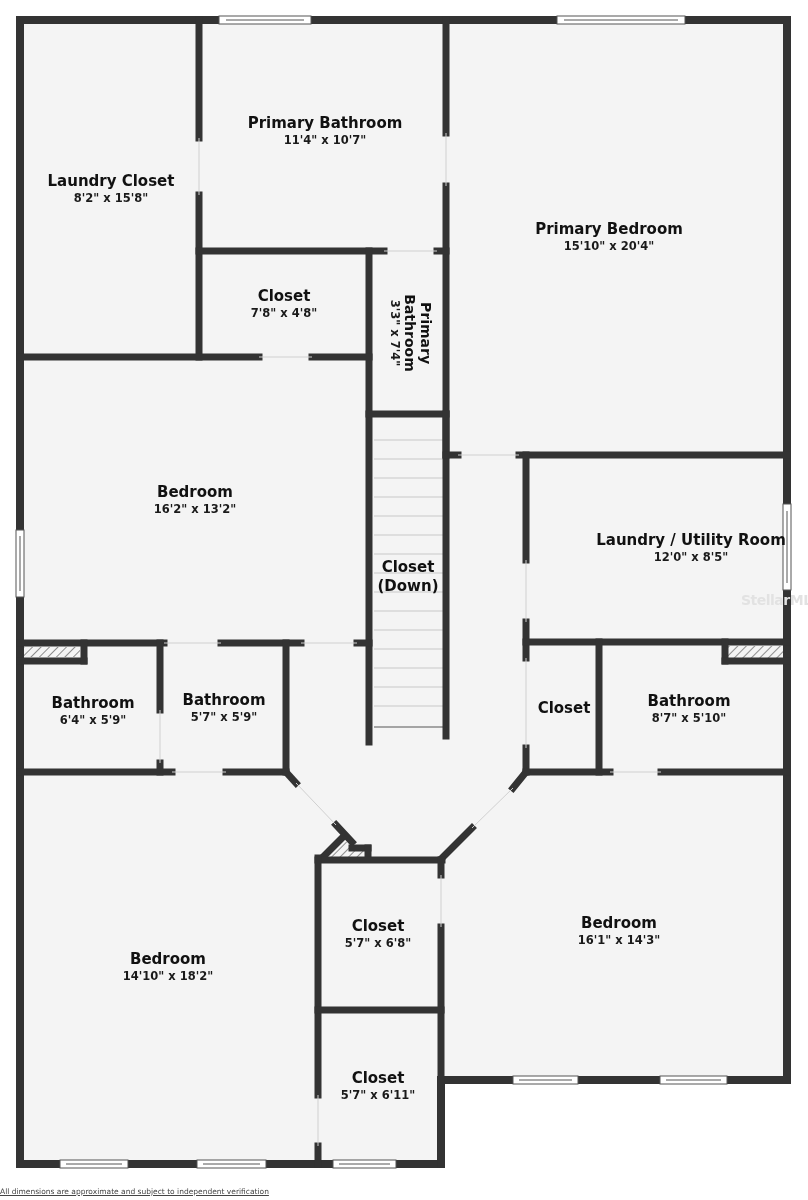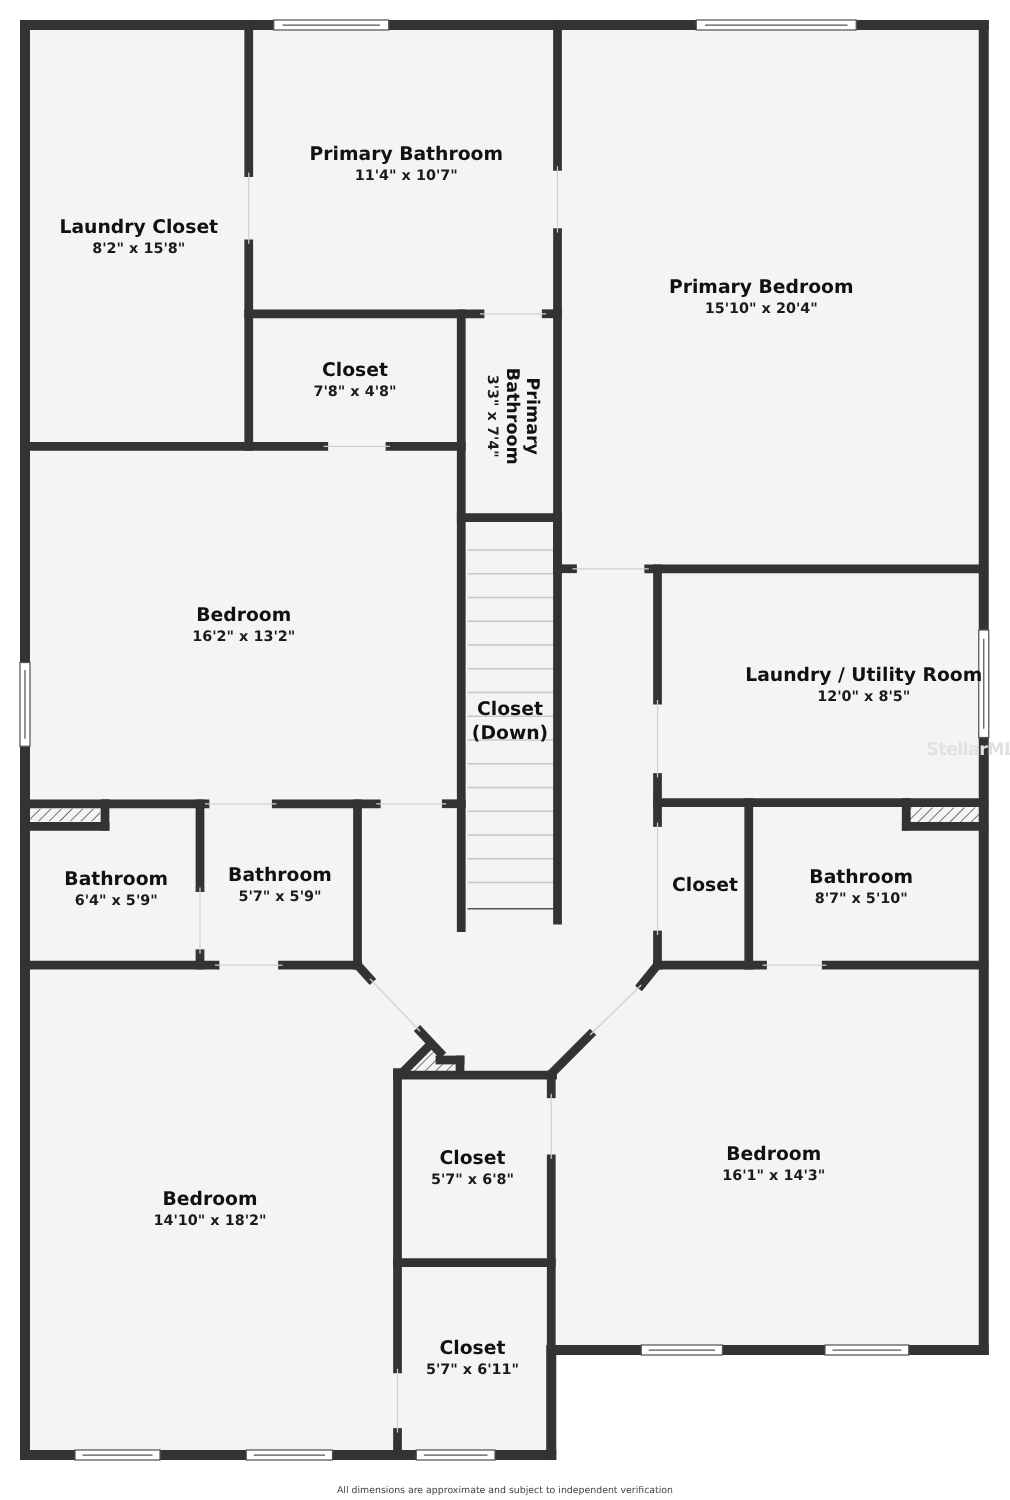--- a/index.html
+++ b/index.html
@@ -3,22 +3,22 @@
 <meta charset="utf-8">
 <style>
   html, body { margin: 0; padding: 0; background: #ffffff; }
   body { width: 808px; height: 1200px; position: relative; overflow: hidden;
          font-family: "DejaVu Sans", "Liberation Sans", sans-serif; }
   #plan { position: absolute; left: 0; top: 0; width: 808px; height: 1200px; }
   .room-label { position: absolute; text-align: center; color: #111; transform: translate(-50%, -50%); white-space: nowrap; }
   .room-label .name { font-weight: bold; font-size: 15px; line-height: 19px; display: block; }
   .room-label .dims { font-weight: bold; font-size: 11.5px; line-height: 15px; display: block; color: #1a1a1a; }
   .room-label.vertical { transform: translate(-50%, -50%) rotate(90deg); }
-  .footer-note { position: absolute; left: 0; width: 808px; top: 1187px; text-align: center;
-                 font-size: 7.5px; color: #444; }
+  .footer-note { position: absolute; left: 0; width: 808px; top: 1187px; text-align: left;
+                 font-size: 7.5px; color: #444; text-decoration: underline; }
   .watermark { position: absolute; left: 741px; top: 592px; font-size: 14px; font-weight: bold;
                color: #e2e2e2; letter-spacing: -0.5px; }
 </style>
 </head>
 <body>
 
 <svg id="plan" viewBox="0 0 808 1200" xmlns="http://www.w3.org/2000/svg">
   <defs>
     <pattern id="hatch" width="6" height="6" patternUnits="userSpaceOnUse" patternTransform="rotate(45)">
       <rect width="6" height="6" fill="#f4f4f4"></rect>

